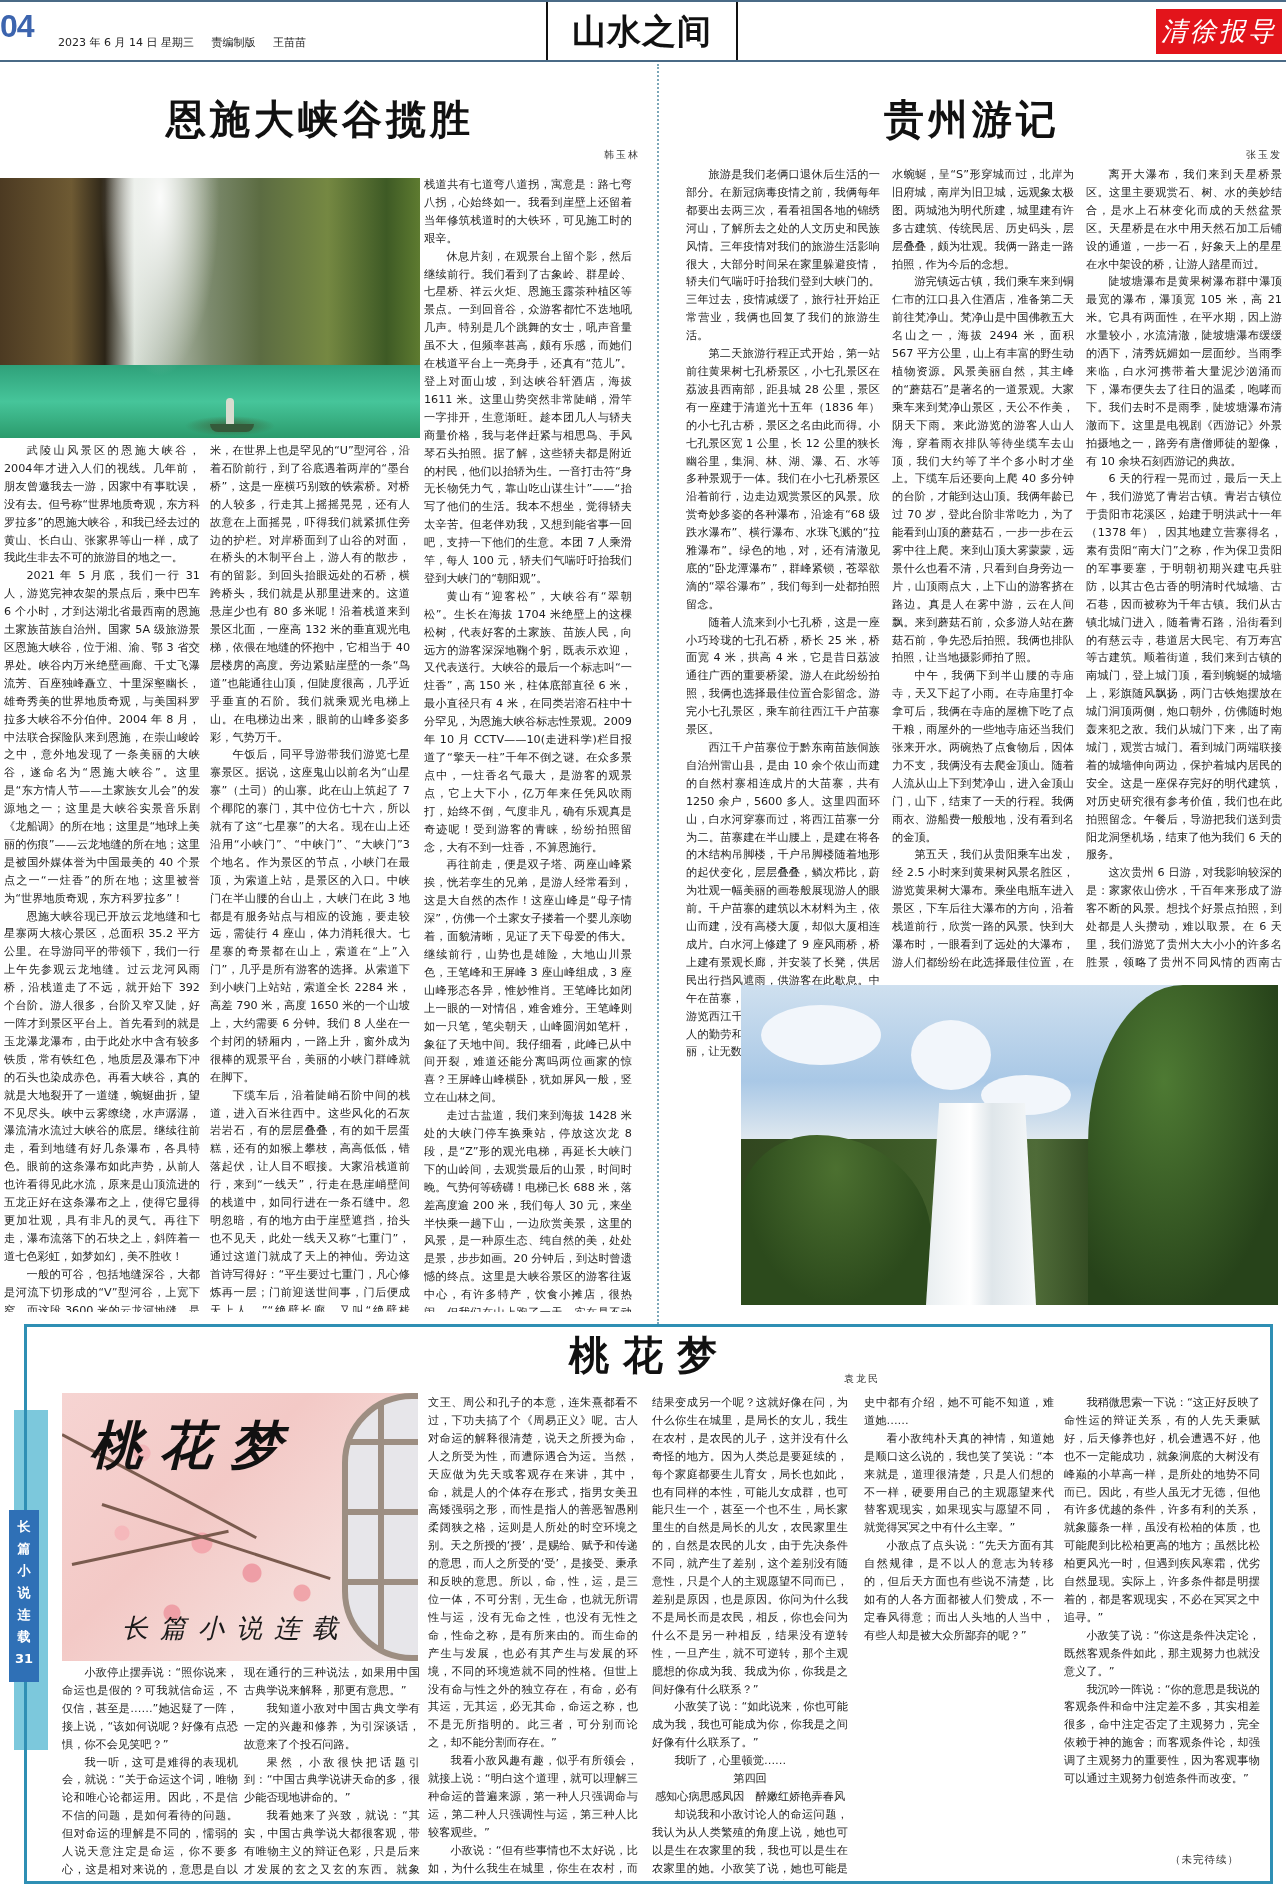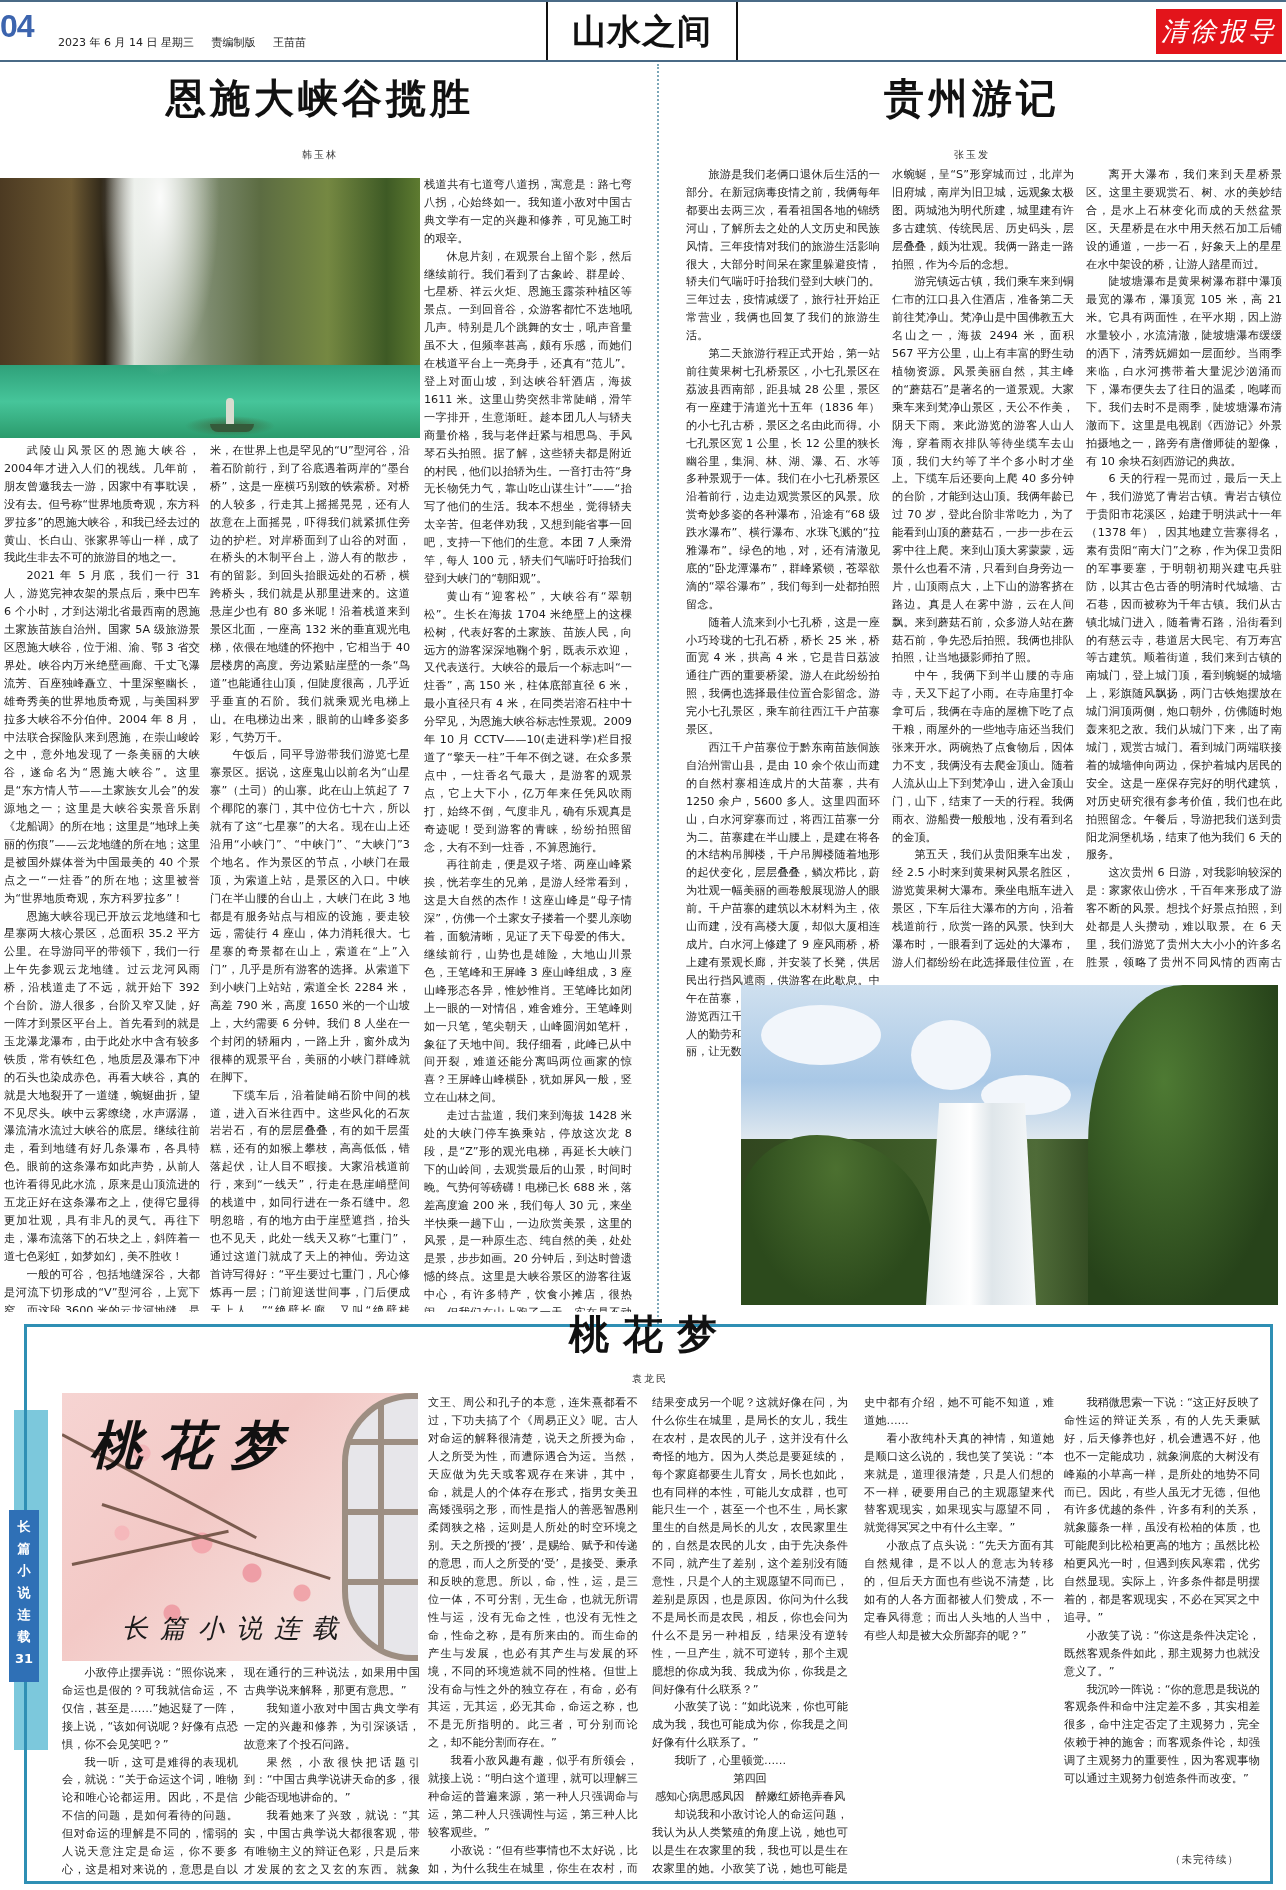--- a/index.html
+++ b/index.html
@@ -11,22 +11,22 @@
   .page-num { position: absolute; left: 0; top: 6px; font-family: "Liberation Sans", sans-serif; font-weight: bold; font-size: 32px; color: #3c64ae; letter-spacing: -1px; }
   .dateline { position: absolute; left: 58px; top: 33px; font-size: 11px; color: #222; white-space: nowrap; }
   .dateline span { margin-right: 14px; }
   .section-box { position: absolute; left: 546px; top: 0; width: 192px; height: 58px; border-left: 2px solid #111; border-right: 2px solid #111; text-align: center; }
   .section-title { font-size: 34px; line-height: 58px; font-weight: bold; color: #111; letter-spacing: 1px; }
   .paper-logo { position: absolute; right: 4px; top: 7px; width: 126px; height: 45px; background: #e3141b; color: #fff; font-family: "DejaVu Serif", serif; font-style: italic; font-size: 26px; line-height: 45px; text-align: center; letter-spacing: 3px; }
 
   
   .col { position: absolute; font-size: 11.2px; line-height: 17.9px; text-align: justify; color: #1e1e1e; overflow: hidden; }
   .col p { text-indent: 2em; }
-  .headline { position: absolute; font-weight: bold; color: #111; text-align: center; letter-spacing: 4px; }
-  .byline { position: absolute; font-family: "DejaVu Serif", serif; font-size: 10px; color: #333; text-align: center; letter-spacing: 2px; }
+  .headline { position: absolute; font-weight: bold; color: #111; text-align: center; letter-spacing: 4px; margin-top: 21px; }
+  .byline { position: absolute; font-family: "DejaVu Serif", serif; font-size: 10px; color: #333; text-align: right; letter-spacing: 2px; }
 
   .photo { position: absolute; overflow: hidden; }
 
   
   .canyon { left: 0; top: 178px; width: 420px; height: 260px;
     background:
       radial-gradient(ellipse 45px 10px at 230px 248px, #3e6b44 0%, transparent 100%),
       linear-gradient(180deg, transparent 0 72%, #2fa17a 72%, #46c59a 86%, #2b9b6c 100%),
       linear-gradient(90deg, #4c3a22 0%, #6e5a33 17%, #2b2417 25%, #d9e0d7 32%, #b8c2b4 38%, #7c8a6d 50%, #5c6c42 62%, #758842 78%, #3e5a25 92%, #5e7b30 100%);
   }
@@ -106,21 +106,21 @@
   <p>2021 年 5 月底，我们一行 31 人，游览完神农架的景点后，乘中巴车 6 个小时，才到达湖北省最西南的恩施土家族苗族自治州。国家 5A 级旅游景区恩施大峡谷，位于湘、渝、鄂 3 省交界处。峡谷内万米绝壁画廊、千丈飞瀑流芳、百座独峰矗立、十里深壑幽长，雄奇秀美的世界地质奇观，与美国科罗拉多大峡谷不分伯仲。2004 年 8 月，中法联合探险队来到恩施，在崇山峻岭之中，意外地发现了一条美丽的大峡谷，遂命名为“恩施大峡谷”。这里是“东方情人节——土家族女儿会”的发源地之一；这里是大峡谷实景音乐剧《龙船调》的所在地；这里是“地球上美丽的伤痕”——云龙地缝的所在地；这里是被国外媒体誉为中国最美的 40 个景点之一“一炷香”的所在地；这里被誉为“世界地质奇观，东方科罗拉多”！</p>
   <p>恩施大峡谷现已开放云龙地缝和七星寨两大核心景区，总面积 35.2 平方公里。在导游同平的带领下，我们一行上午先参观云龙地缝。过云龙河风雨桥，沿栈道走了不远，就开始下 392 个台阶。游人很多，台阶又窄又陡，好一阵才到景区平台上。首先看到的就是玉龙瀑龙瀑布，由于此处水中含有较多铁质，常有铁红色，地质层及瀑布下冲的石头也染成赤色。再看大峡谷，真的就是大地裂开了一道缝，蜿蜒曲折，望不见尽头。峡中云雾缭绕，水声潺潺，瀑流清水流过大峡谷的底层。继续往前走，看到地缝有好几条瀑布，各具特色。眼前的这条瀑布如此声势，从前人也许看得见此水流，原来是山顶流进的五龙正好在这条瀑布之上，使得它显得更加壮观，具有非凡的灵气。再往下走，瀑布流落下的石块之上，斜阵着一道七色彩虹，如梦如幻，美不胜收！</p>
   <p>一般的可谷，包括地缝深谷，大都是河流下切形成的“V”型河谷，上宽下窄，而这段 3600 米的云龙河地缝，是地下暗河洞顶崩塌而形成的。两边崖壁直立，几乎平行，平均宽度 15 米，深度 75</p>
 </div>
 <div class="col" style="left:210px;top:442px;width:200px;height:870px;">
   <p style="text-indent:0">米，在世界上也是罕见的“U”型河谷，沿着石阶前行，到了谷底遇着两岸的“墨台桥”，这是一座横巧别致的铁索桥。对桥的人较多，行走其上摇摇晃晃，还有人故意在上面摇晃，吓得我们就紧抓住旁边的护栏。对岸桥面到了山谷的对面，在桥头的木制平台上，游人有的散步，有的留影。到回头抬眼远处的石桥，横跨桥头，我们就是从那里进来的。这道悬崖少也有 80 多米呢！沿着栈道来到景区北面，一座高 132 米的垂直观光电梯，依偎在地缝的怀抱中，它相当于 40 层楼房的高度。旁边紧贴崖壁的一条“鸟道”也能通往山顶，但陡度很高，几乎近乎垂直的石阶。我们就乘观光电梯上山。在电梯边出来，眼前的山峰多姿多彩，气势万千。</p>
   <p>午饭后，同平导游带我们游览七星寨景区。据说，这座鬼山以前名为“山星寨”（土司）的山寨。此在山上筑起了 7 个椰陀的寨门，其中位仿七十六，所以就有了这“七星寨”的大名。现在山上还沿用“小峡门”、“中峡门”、“大峡门”3 个地名。作为景区的节点，小峡门在最顶，为索道上站，是景区的入口。中峡门在半山腰的台山上，大峡门在此 3 地都是有服务站点与相应的设施，要走较远，需徒行 4 座山，体力消耗很大。七星寨的奇景都在山上，索道在“上”入门”，几乎是所有游客的选择。从索道下到小峡门上站站，索道全长 2284 米，高差 790 米，高度 1650 米的一个山坡上，大约需要 6 分钟。我们 8 人坐在一个封闭的轿厢内，一路上升，窗外成为很棒的观景平台，美丽的小峡门群峰就在脚下。</p>
   <p>下缆车后，沿着陡峭石阶中间的栈道，进入百米往西中。这些风化的石灰岩岩石，有的层层叠叠，有的如千层蛋糕，还有的如猴上攀枝，高高低低，错落起伏，让人目不暇接。大家沿栈道前行，来到“一线天”，行走在悬崖峭壁间的栈道中，如同行进在一条石缝中。忽明忽暗，有的地方由于崖壁遮挡，抬头也不见天，此处一线天又称“七重门”，通过这道门就成了天上的神仙。旁边这首诗写得好：“平生要过七重门，凡心修炼再一层；门前迎送世间事，门后便成天上人。”“绝壁长廊，又叫“绝壁栈道”，始建于 2007 年 10 月，全长 488 米，118 个台阶，位于海拔 1700 多米、净高差 300 多米的绝壁山腰间，该</p>
 </div>
 <div class="col" style="left:424px;top:176px;width:208px;height:1136px;">
-  <p style="text-indent:0">栈道共有七道弯八道拐，寓意是：路七弯八拐，心始终如一。我知道小敌对中国古典文学有一定的兴趣和修养，可见施工时的艰辛。</p>
+  <p style="text-indent:0">栈道共有七道弯八道拐，寓意是：路七弯八拐，心始终如一。我看到崖壁上还留着当年修筑栈道时的大铁环，可见施工时的艰辛。</p>
   <p>休息片刻，在观景台上留个影，然后继续前行。我们看到了古象岭、群星岭、七星桥、祥云火炬、恩施玉露茶种植区等景点。一到回音谷，众游客都忙不迭地吼几声。特别是几个跳舞的女士，吼声音量虽不大，但频率甚高，颇有乐感，而她们在栈道平台上一亮身手，还真有“范儿”。登上对面山坡，到达峡谷轩酒店，海拔 1611 米。这里山势突然非常陡峭，滑竿一字排开，生意渐旺。趁本团几人与轿夫商量价格，我与老伴赶紧与相思鸟、手风琴石头拍照。据了解，这些轿夫都是附近的村民，他们以抬轿为生。一音打击符“身无长物凭力气，靠山吃山谋生计”——“抬写了他们的生活。我本不想坐，觉得轿夫太辛苦。但老伴劝我，又想到能省事一回吧，支持一下他们的生意。本团 7 人乘滑竿，每人 100 元，轿夫们气喘吁吁抬我们登到大峡门的“朝阳观”。</p>
   <p>黄山有“迎客松”，大峡谷有“翠朝松”。生长在海拔 1704 米绝壁上的这棵松树，代表好客的土家族、苗族人民，向远方的游客深深地鞠个躬，既表示欢迎，又代表送行。大峡谷的最后一个标志叫“一炷香”，高 150 米，柱体底部直径 6 米，最小直径只有 4 米，在同类岩溶石柱中十分罕见，为恩施大峡谷标志性景观。2009 年 10 月 CCTV——10(走进科学)栏目报道了“擎天一柱”千年不倒之谜。在众多景点中，一炷香名气最大，是游客的观景点，它上大下小，亿万年来任凭风吹雨打，始终不倒，气度非凡，确有乐观真是奇迹呢！受到游客的青睐，纷纷拍照留念，大有不到一炷香，不算恩施行。</p>
   <p>再往前走，便是双子塔、两座山峰紧挨，恍若孪生的兄弟，是游人经常看到，这是大自然的杰作！这座山峰是“母子情深”，仿佛一个土家女子搂着一个婴儿亲吻着，面貌清晰，见证了天下母爱的伟大。继续前行，山势也是雄险，大地山川景色，王笔峰和王屏峰 3 座山峰组成，3 座山峰形态各异，惟妙惟肖。王笔峰比如闭上一眼的一对情侣，难舍难分。王笔峰则如一只笔，笔尖朝天，山峰圆润如笔杆，象征了天地中间。我仔细看，此峰已从中间开裂，难道还能分离吗两位画家的惊喜？王屏峰山峰横卧，犹如屏风一般，竖立在山林之间。</p>
   <p>走过古盐道，我们来到海拔 1428 米处的大峡门停车换乘站，停放这次龙 8 段，是“Z”形的观光电梯，再延长大峡门下的山岭间，去观赏最后的山景，时间时晚。气势何等磅礴！电梯已长 688 米，落差高度逾 200 米，我们每人 30 元，来坐半快乘一趟下山，一边欣赏美景，这里的风景，是一种原生态、纯自然的美，处处是景，步步如画。20 分钟后，到达时曾遗憾的终点。这里是大峡谷景区的游客往返中心，有许多特产，饮食小摊店，很热闹。但我们在山上跑了一天，实在是不动了，赶紧上车回到酒店，准备明天游女儿城。</p>
 </div>
 
 <div class="dotted-divider"></div>
 
 <h1 class="headline" style="left:662px;top:70px;width:620px;font-size:40px;line-height:56px;">贵州游记</h1>
 <div class="byline" style="left:662px;top:148px;width:620px;">张玉发</div>

